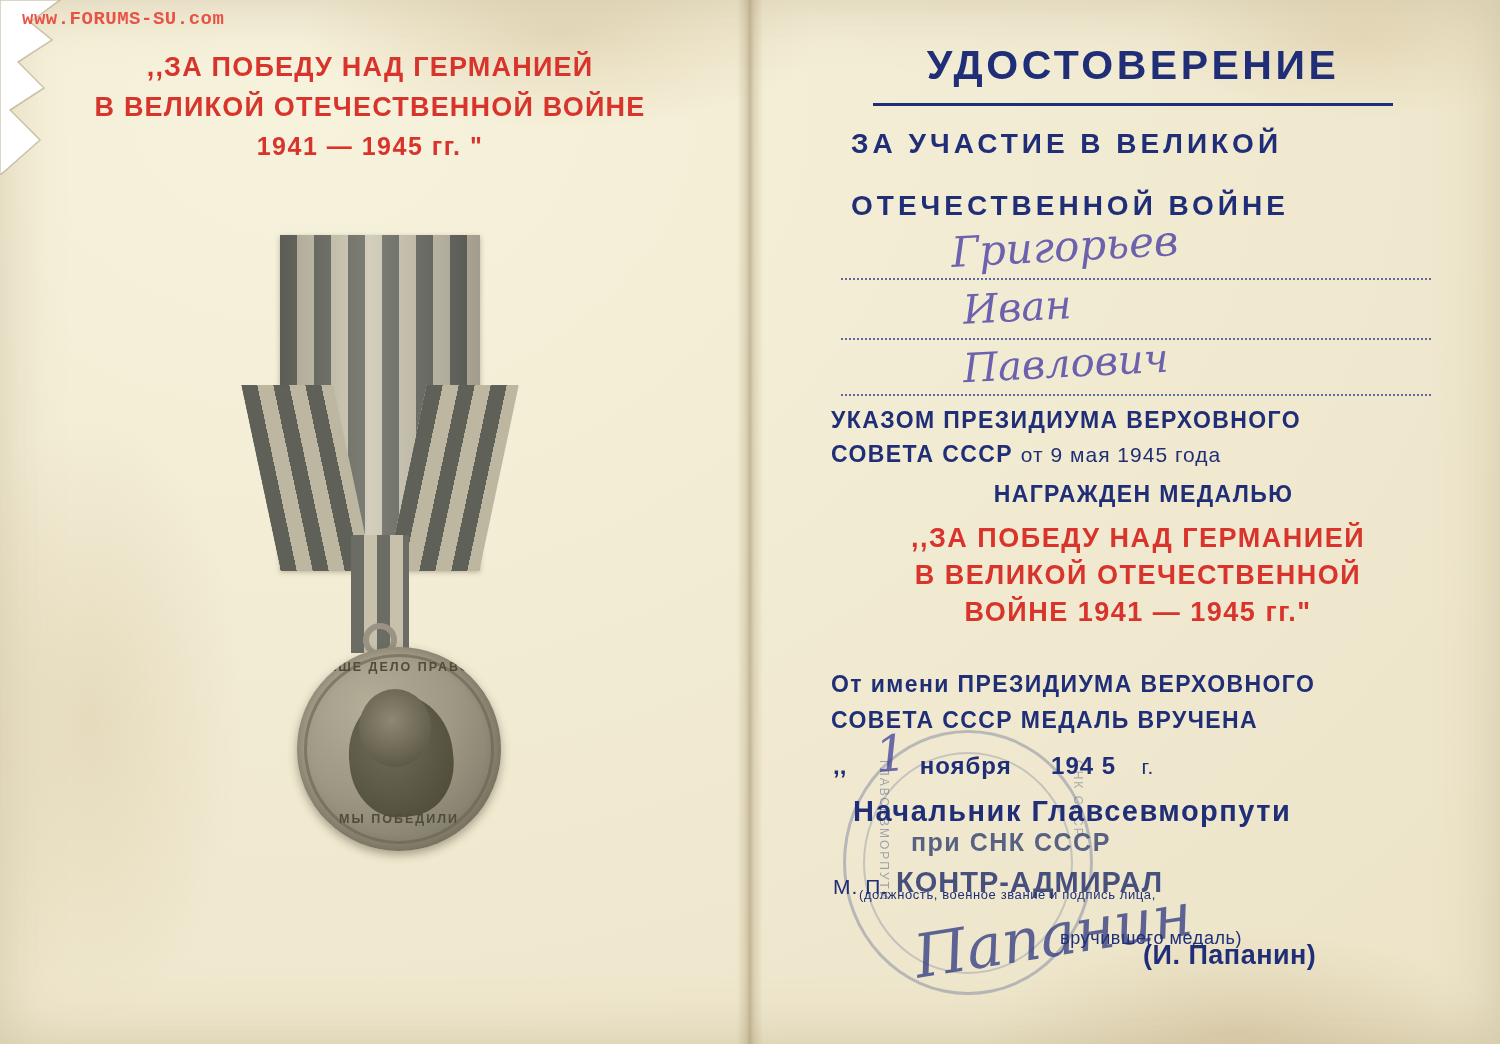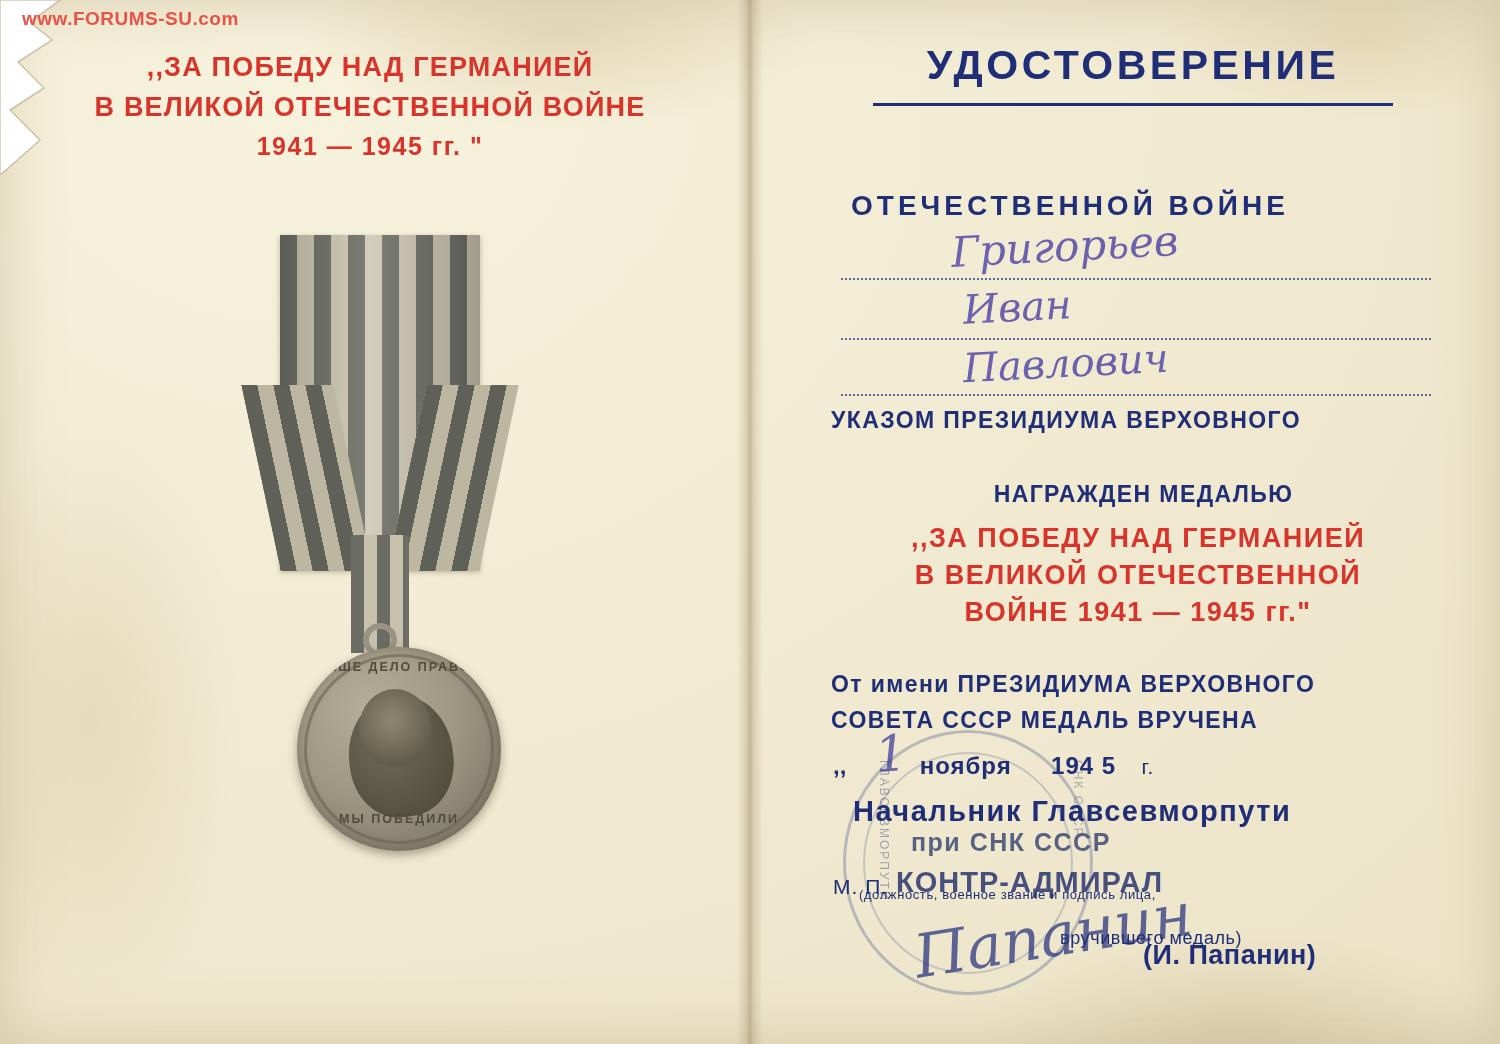--- a/index.html
+++ b/index.html
@@ -45,21 +45,21 @@
   .torn {
     position:absolute;
     left:0; top:0;
     width:70px; height:175px;
     pointer-events:none;
   }
 
   .watermark {
     position:absolute;
     left:22px; top:8px;
-    font-family:Liberation Sans, sans-serif;
+    font-family:Liberation Mono, monospace;
     font-size:19px;
     font-weight:bold;
     color:#e8473c;
     letter-spacing:0.5px;
     opacity:0.92;
   }
 
   
   .left-page {
     position:absolute;
@@ -416,32 +416,37 @@
         <div class="disc-text-bot">МЫ ПОБЕДИЛИ</div>
       </div>
     </div>
   </div>
 
   <div class="right-page">
 
     <div class="r-head">УДОСТОВЕРЕНИЕ</div>
     <div class="r-head-rule"></div>
 
+    <div class="r-l1">ЗА УЧАСТИЕ В ВЕЛИКОЙ</div>
     <div class="r-l2">ОТЕЧЕСТВЕННОЙ ВОЙНЕ</div>
 
     <div class="handwrite hw1">Григорьев</div>
     <div class="name-line nl1"></div>
 
     <div class="handwrite hw2">Иван</div>
     <div class="name-line nl2"></div>
 
     <div class="handwrite hw3">Павлович</div>
     <div class="name-line nl3"></div>
 
     <div class="r-block b1">УКАЗОМ ПРЕЗИДИУМА ВЕРХОВНОГО</div>
+    <div class="r-block b2">
+      <span>СОВЕТА СССР</span>
+      <span class="small-norm">от 9 мая 1945 года</span>
+    </div>
     <div class="r-block b3">НАГРАЖДЕН МЕДАЛЬЮ</div>
 
     <div class="r-red">
       <div>,,ЗА ПОБЕДУ НАД ГЕРМАНИЕЙ</div>
       <div>В ВЕЛИКОЙ ОТЕЧЕСТВЕННОЙ</div>
       <div>ВОЙНЕ 1941 — 1945 гг."</div>
     </div>
 
     <div class="r-block b5">
       <span>СОВЕТА СССР</span>

